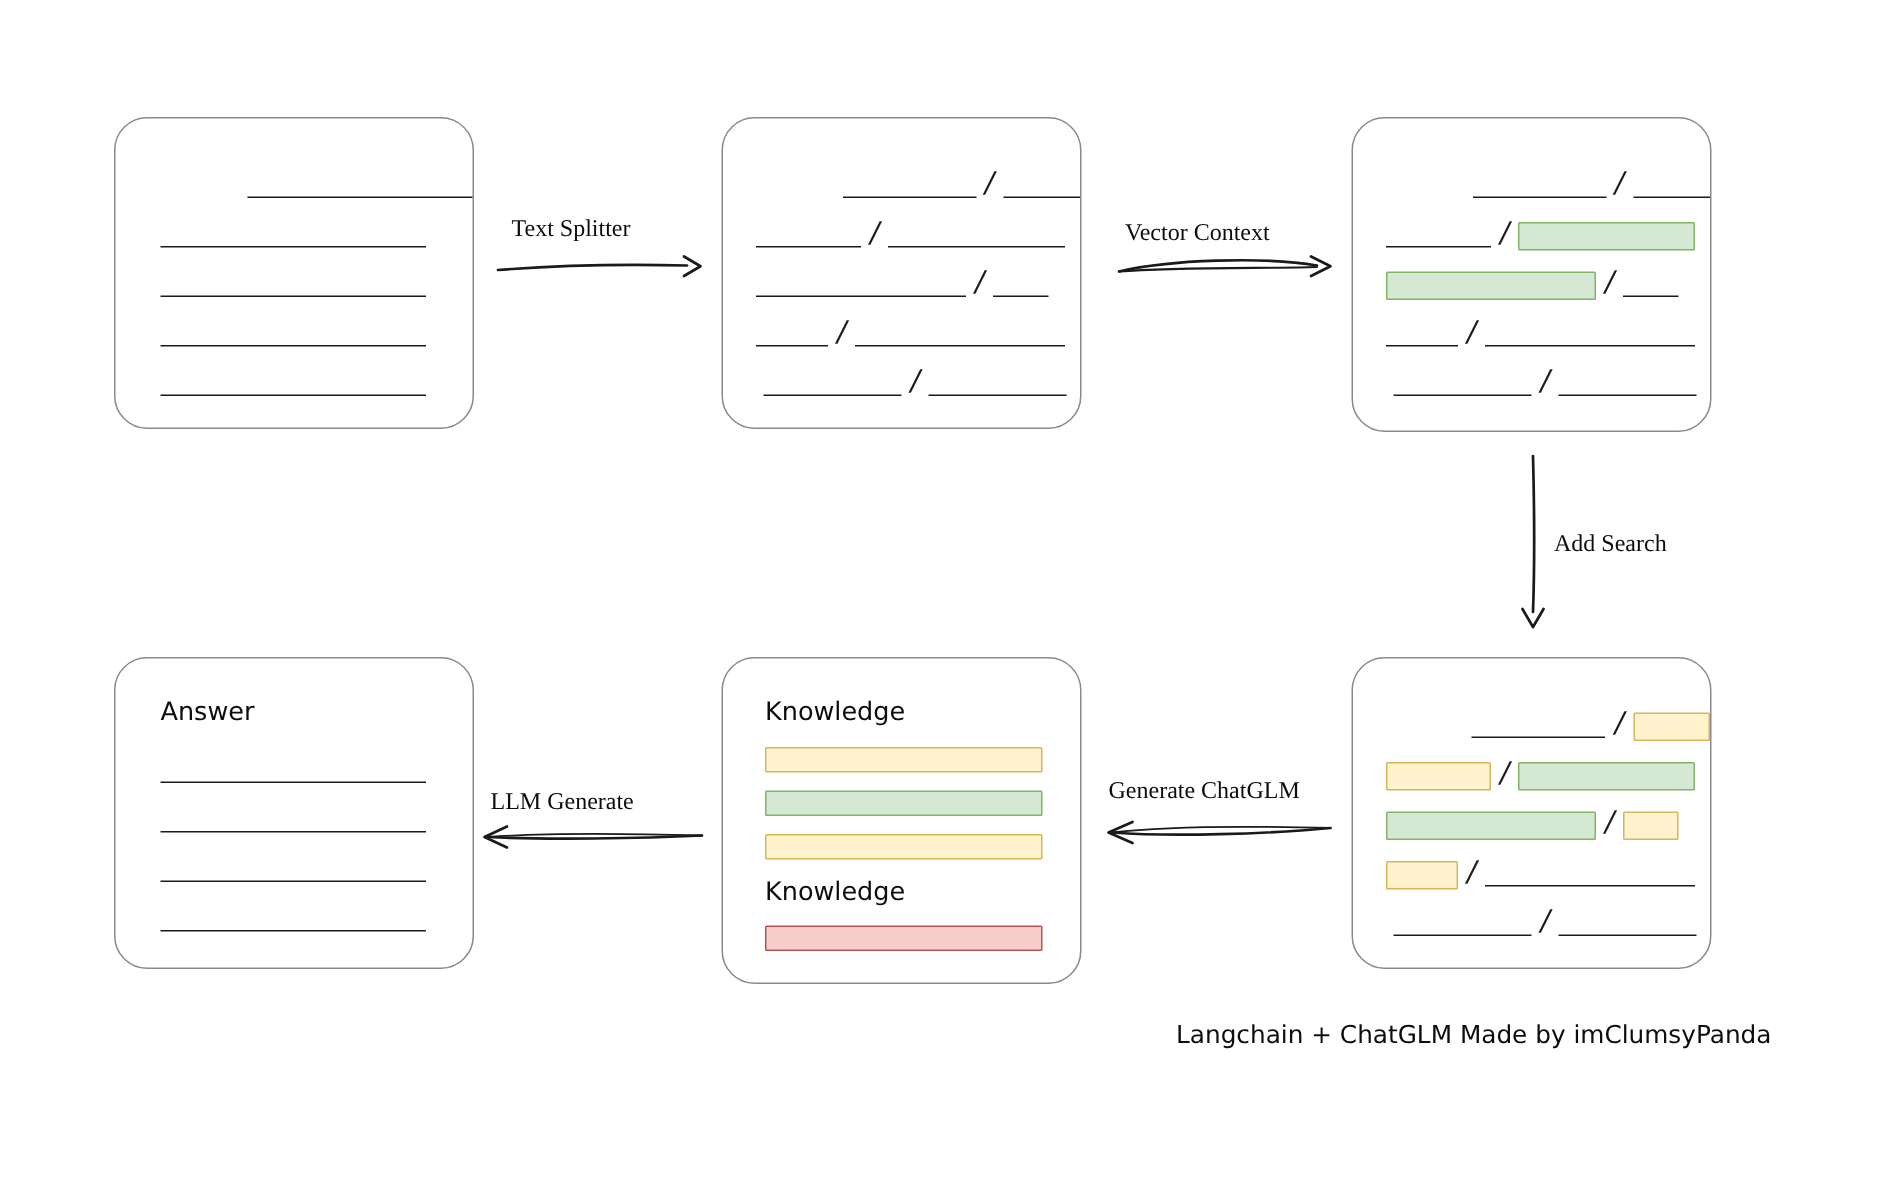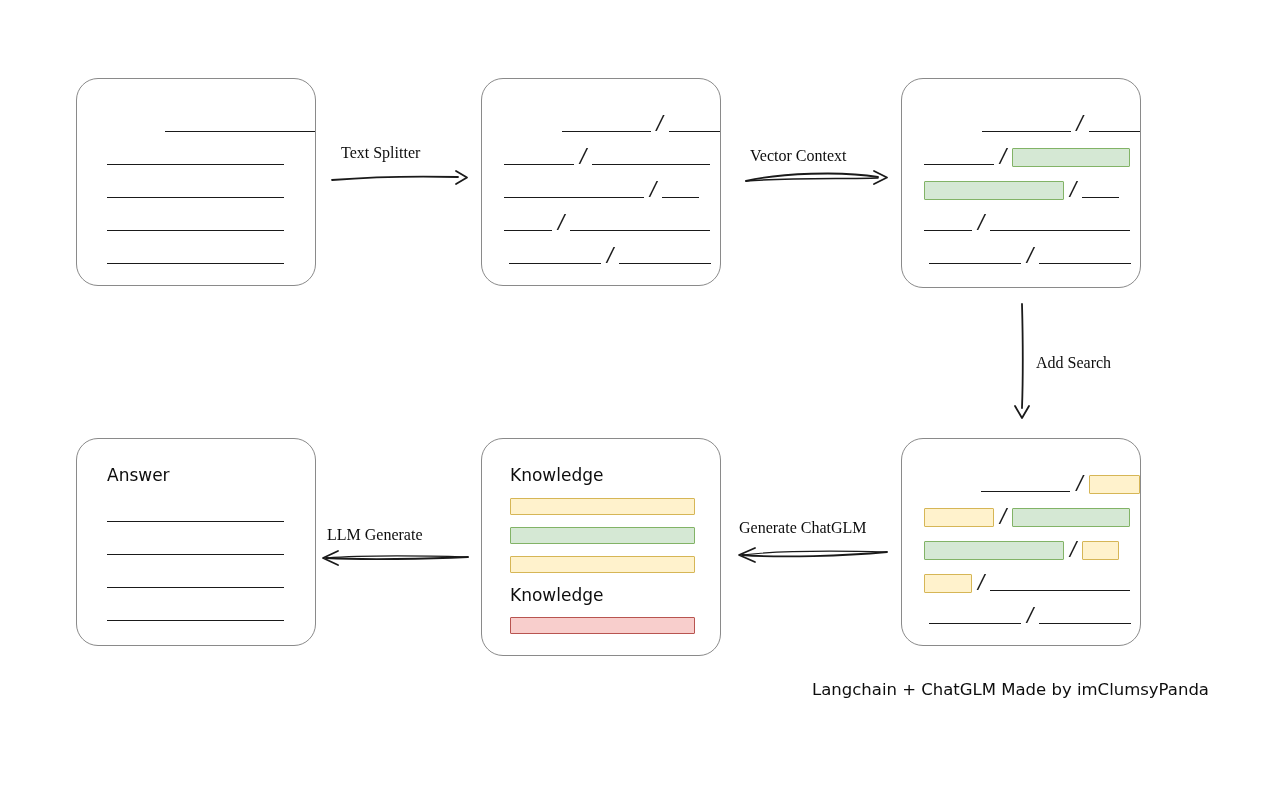--- a/index.html
+++ b/index.html
@@ -100,21 +100,20 @@
   }
 
   .arrow-svg { position: absolute; overflow: visible; }
 
   .caption {
     position: absolute;
     font-family: "DejaVu Sans", sans-serif;
     font-size: 16.5px;
     color: #0d0d0d;
     white-space: nowrap;
-    margin-left: 28px;
   }
 </style>
 </head>
 <body>
 
 <div class="canvas">
 
   <div class="card" style="left:76px; top:78px; width:240px; height:208px;">
     <div class="rows" id="rows-source_document">
         <div class="row" style="top: 36px; padding-left: 30px;">

